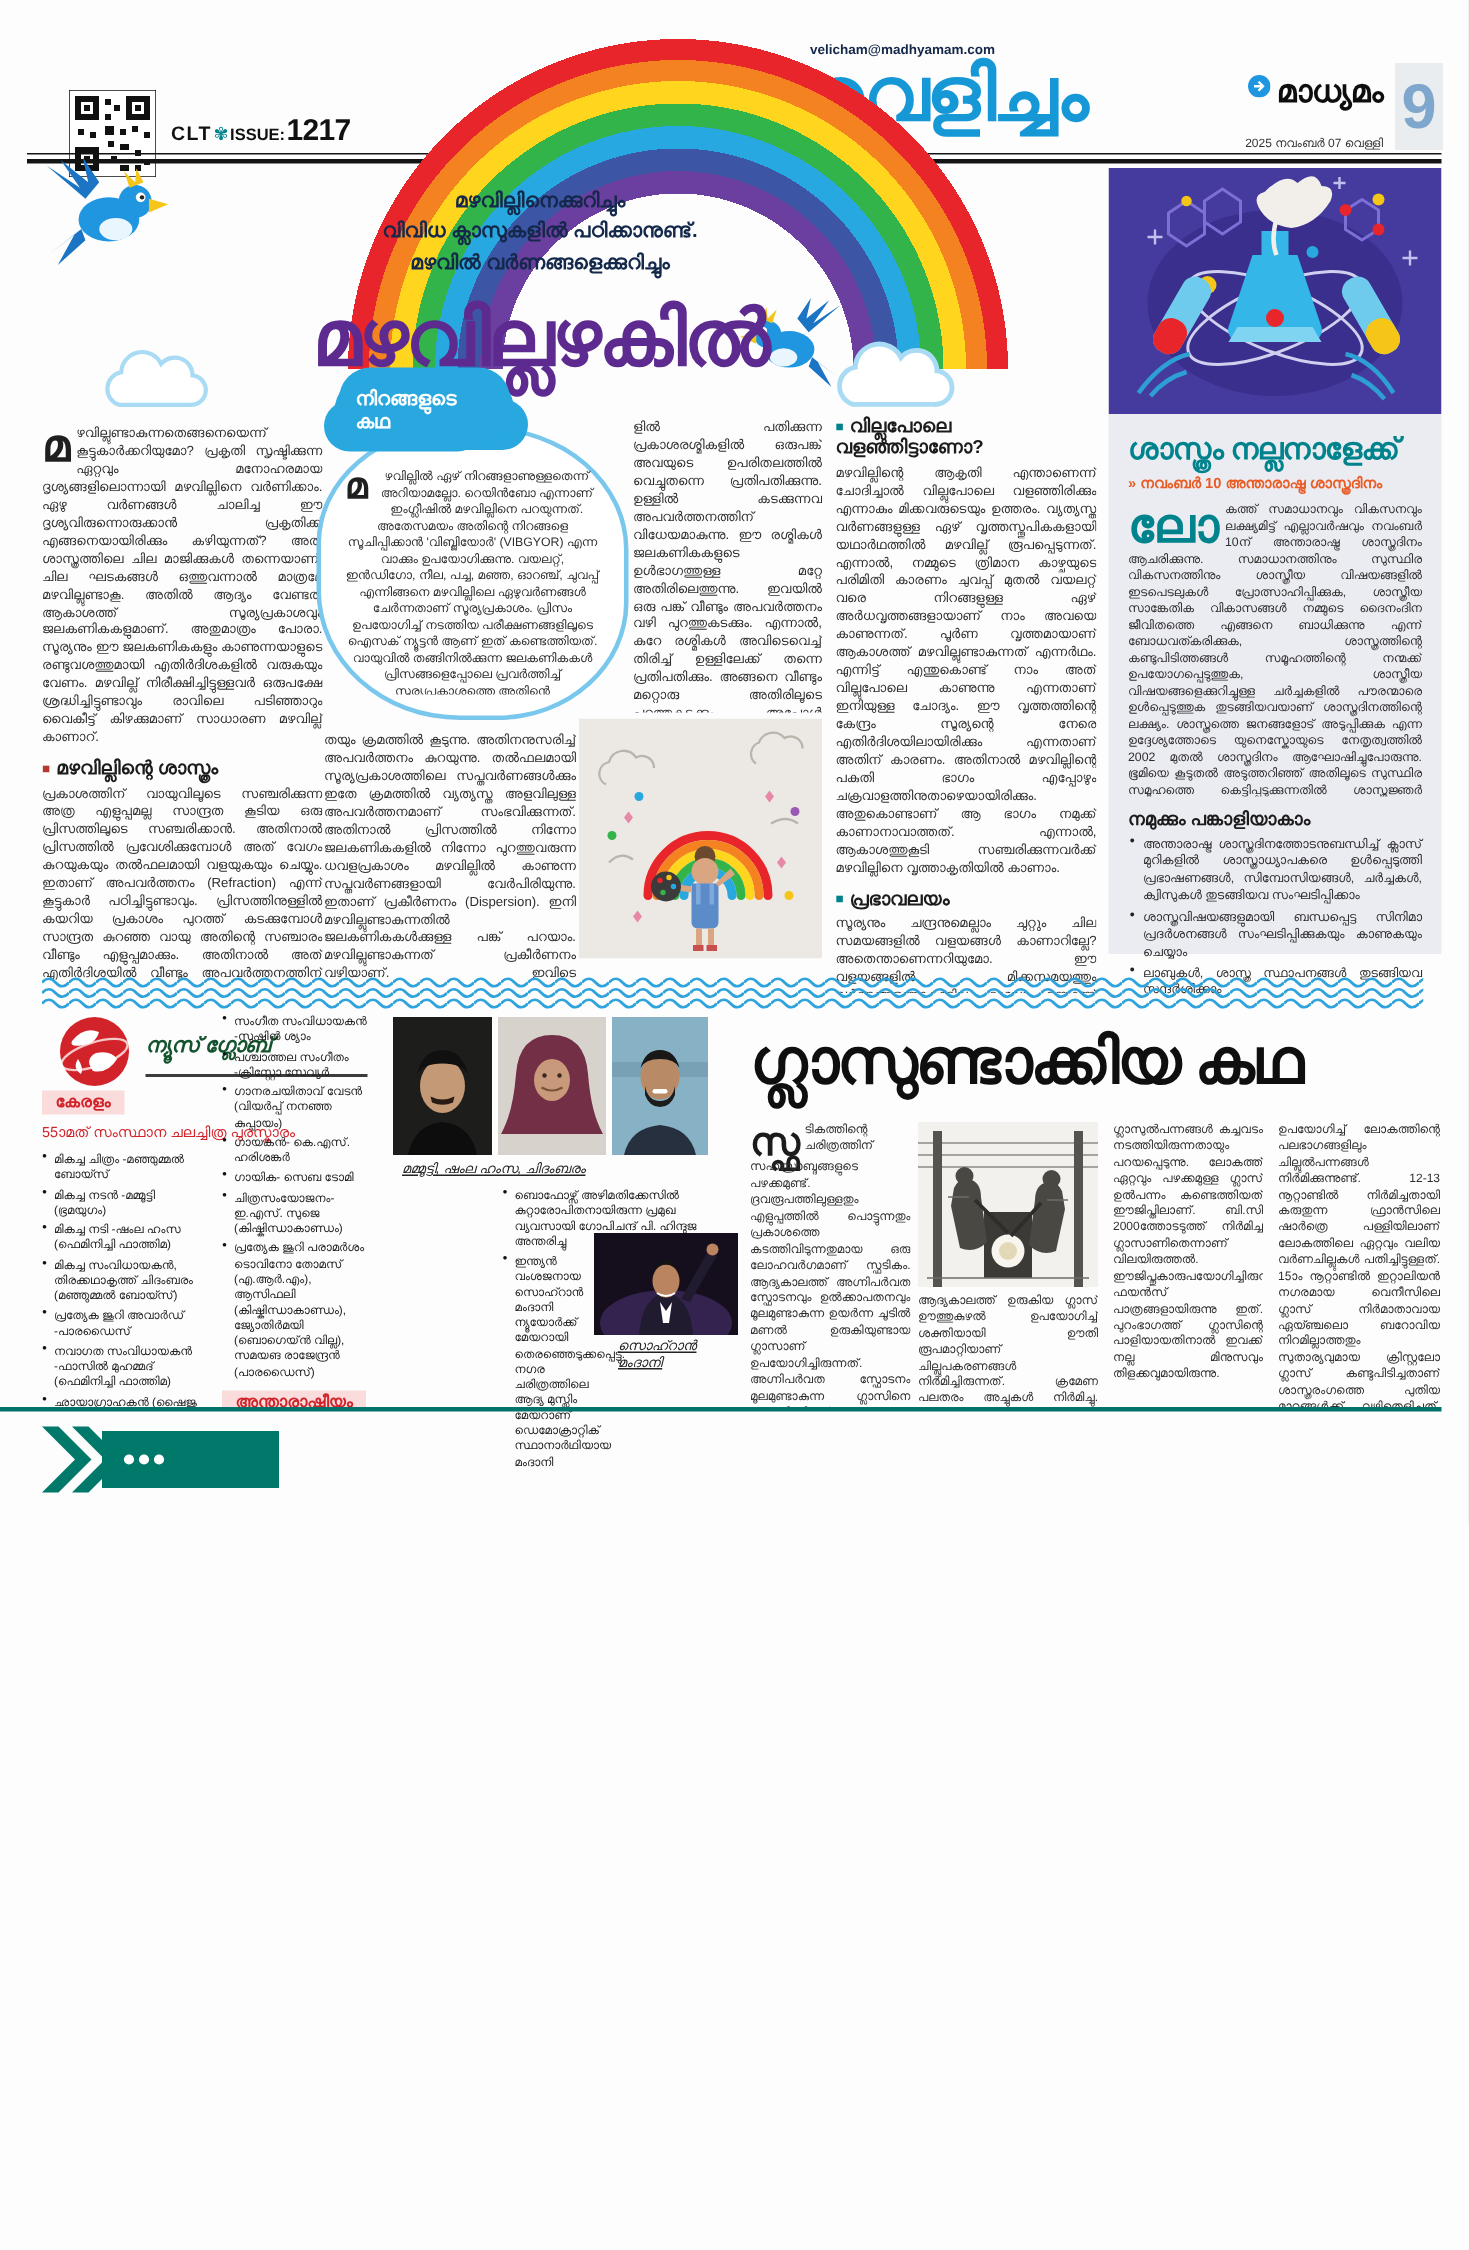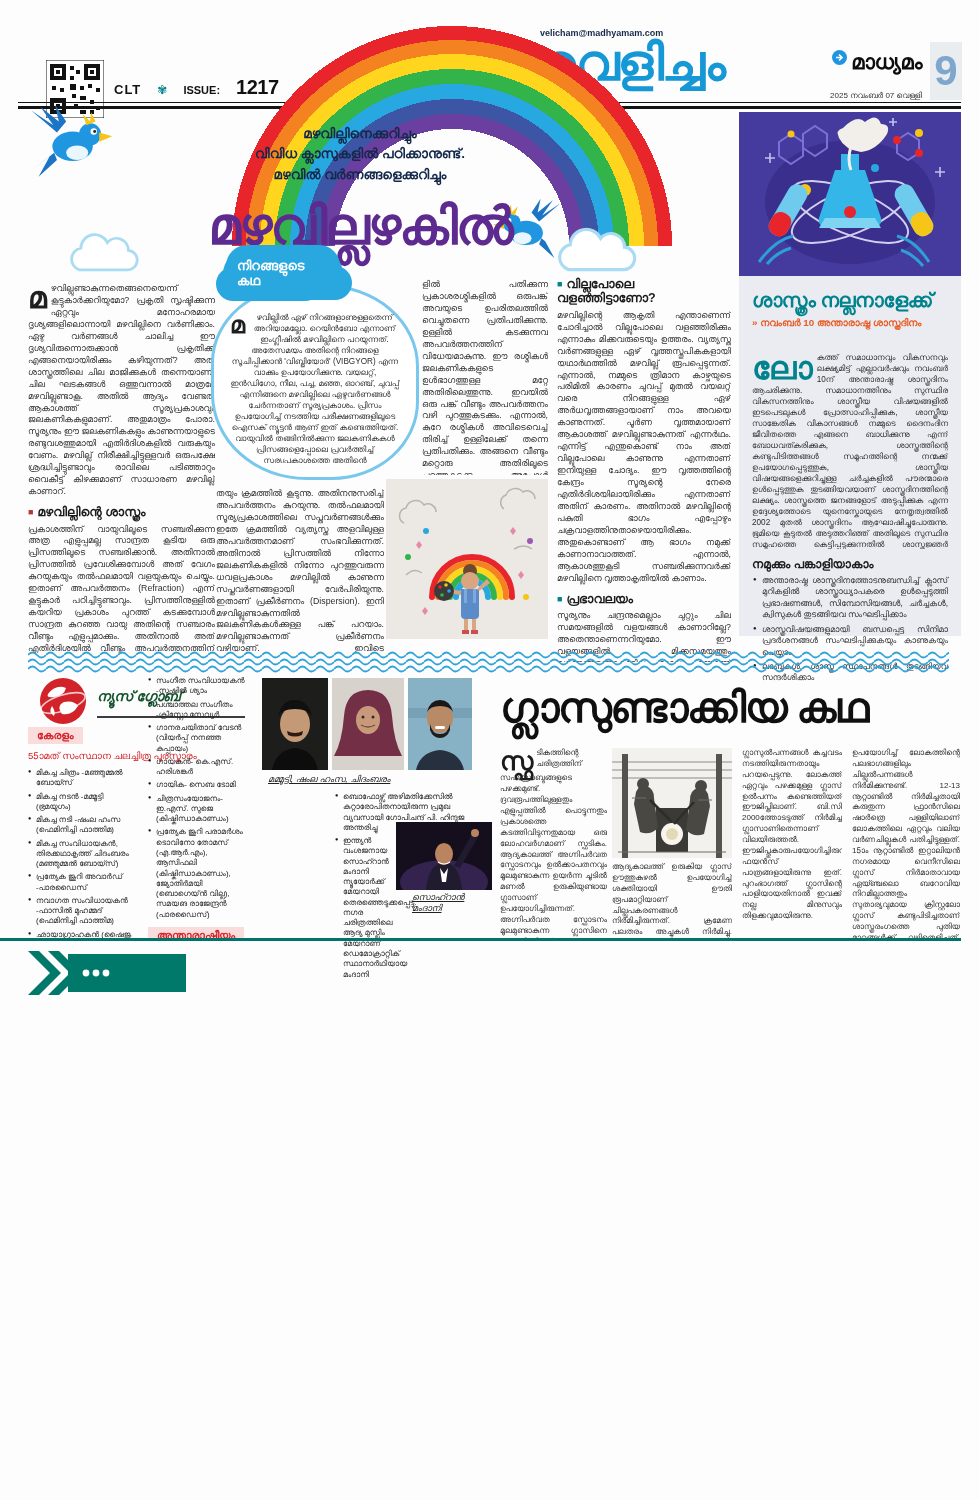--- a/index.html
+++ b/index.html
@@ -6,21 +6,21 @@
   #page{position:relative;width:979px;height:1500px;margin:0 auto;background:#fdfdfd;overflow:hidden;
         font-family:"Liberation Sans","DejaVu Sans",sans-serif;color:#2d2d2d;}
   .abs{position:absolute;}
   .bodytxt{font-size:8.8px;line-height:1.36;text-align:justify;color:#2e2e2e;overflow:hidden;}
   .smalltxt{font-size:8.2px;line-height:1.34;text-align:justify;color:#2e2e2e;overflow:hidden;}
   .dropcap{float:left;font-size:30px;line-height:.85;font-weight:800;margin:2px 4px 0 0;color:#1f1f1f;}
   .subhead{font-size:12.5px;font-weight:800;color:#1b1b1b;margin:7px 0 4px 0;line-height:1.15;}
   .sq{font-size:9px;margin-right:4px;vertical-align:1px;}
   .sq-red{color:#B23A2E;} .sq-teal{color:#00838C;}
   
-  .clt-row{display:flex;align-items:baseline;gap:16px;font-weight:700;color:#111;}
+  .clt-row{display:flex;align-items:baseline;gap:1px;font-weight:700;color:#111;}
   .masthead{font-size:50px;font-weight:800;color:#1697D6;letter-spacing:-2px;line-height:1;}
   .email{font-size:9px;color:#15284A;font-weight:700;}
   .brand-row{display:flex;align-items:flex-start;justify-content:flex-end;gap:4px;}
   .brand-name{font-size:21px;font-weight:800;color:#0d0d0d;letter-spacing:-.5px;}
   .brand-date{font-size:8px;color:#333;text-align:right;margin-top:17px;}
   .pageno-band{width:32px;height:58px;background:#E9EDF0;text-align:center;}
   .pageno{font-size:42px;font-weight:800;color:#7FA6CC;line-height:58px;}
   .hdr-rule{border-top:1.5px solid #141414;border-bottom:3px solid #141414;height:3px;}
   
   .rainbow{width:440px;height:220px;
@@ -38,21 +38,21 @@
   .feature-headline{width:330px;text-align:center;font-size:52px;font-weight:800;color:#5D2B8F;letter-spacing:-2px;white-space:nowrap;}
   
   .cloud-badge{background:#29A8E0;color:#fff;font-weight:800;font-size:13px;line-height:1.15;
      padding:9px 14px;border-radius:26px;width:92px;
      box-shadow:-14px 10px 0 -7px #29A8E0,16px 9px 0 -7px #29A8E0,0 -8px 0 -3px #29A8E0;}
   .cloud-bubble{background:#fff;border:3px solid #79C7EC;border-radius:44% 46% 42% 46%/40% 42% 40% 44%;
      padding:26px 16px 12px 16px;}
   
   .sci-box{background:#EBEBF2;padding:13px 13px 10px 13px;}
   .sci-title{font-size:20px;font-weight:800;color:#00838C;letter-spacing:-.5px;margin-bottom:5px;}
-  .sci-kicker{font-size:9.8px;font-weight:800;color:#E85C25;margin-bottom:24px;}
+  .sci-kicker{font-size:9.8px;font-weight:800;color:#E85C25;margin-bottom:7px;}
   .sci-drop{float:left;font-size:32px;line-height:.8;font-weight:800;color:#00838C;margin:3px 4px 0 0;}
   .sci-sub{font-size:12px;font-weight:800;color:#1b1b1b;margin:8px 0 4px 0;}
   .sci-box ul{margin:0;padding:0 0 0 10px;list-style:none;}
   .sci-box li{font-size:8.4px;line-height:1.36;text-align:justify;margin-bottom:3px;position:relative;}
   .sci-box li::before{content:"●";position:absolute;left:-9px;top:0;font-size:6px;color:#222;}
   
   .ng-title{font-size:14px;font-weight:800;color:#14532d;letter-spacing:-.5px;font-style:italic;}
   .ng-rule{height:2px;background:#3c3c3c;}
   .chip{display:inline-block;background:#FADCDC;color:#D2232A;font-weight:800;font-size:11px;padding:2px 9px;}
   .award-head{font-size:9.6px;font-weight:400;color:#D2232A;line-height:1.25;}

